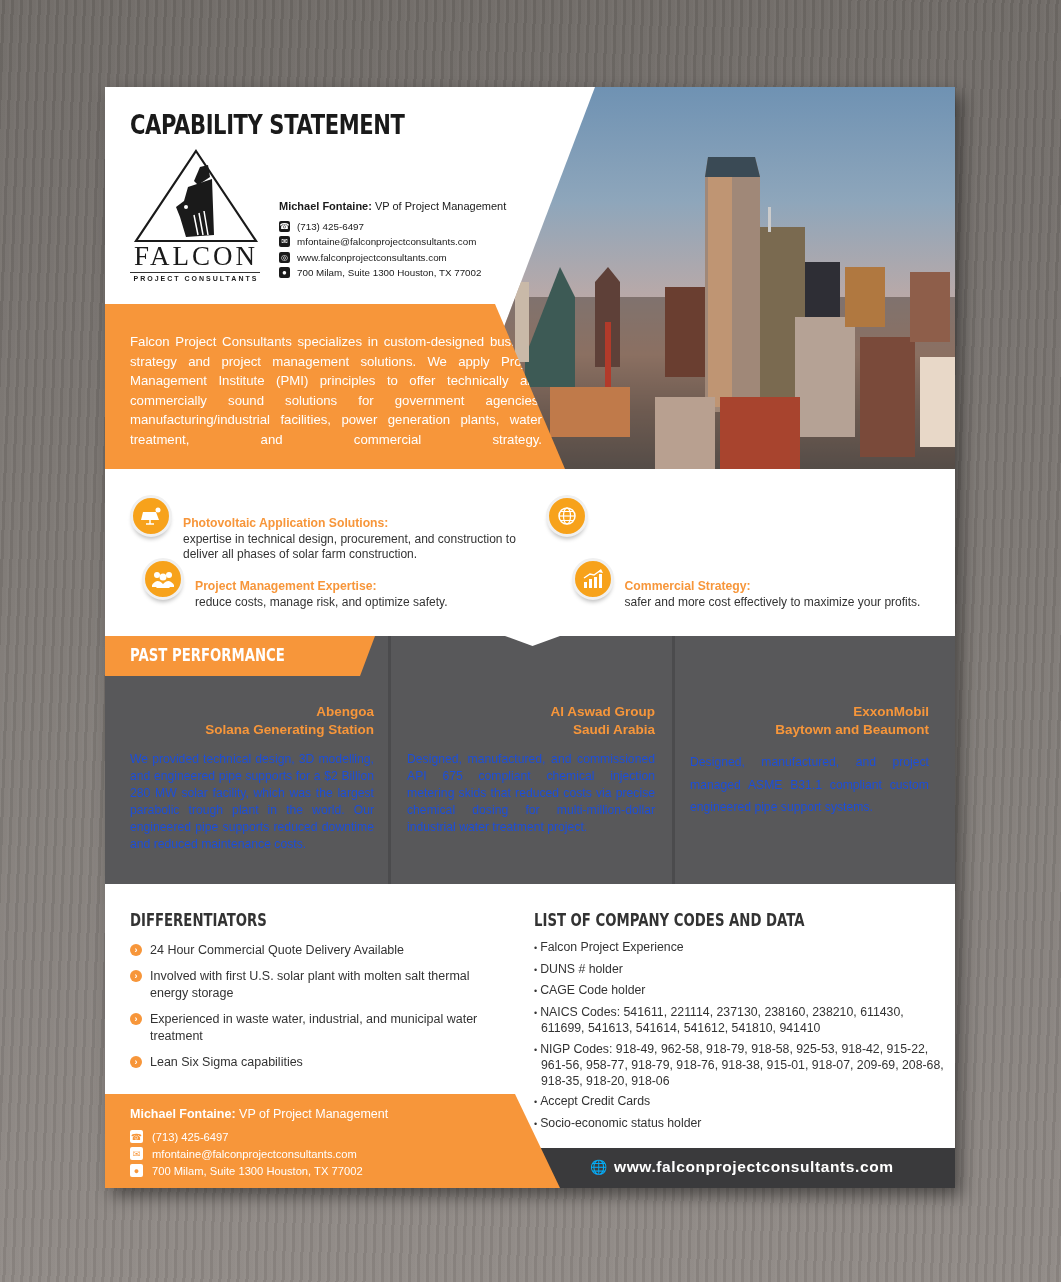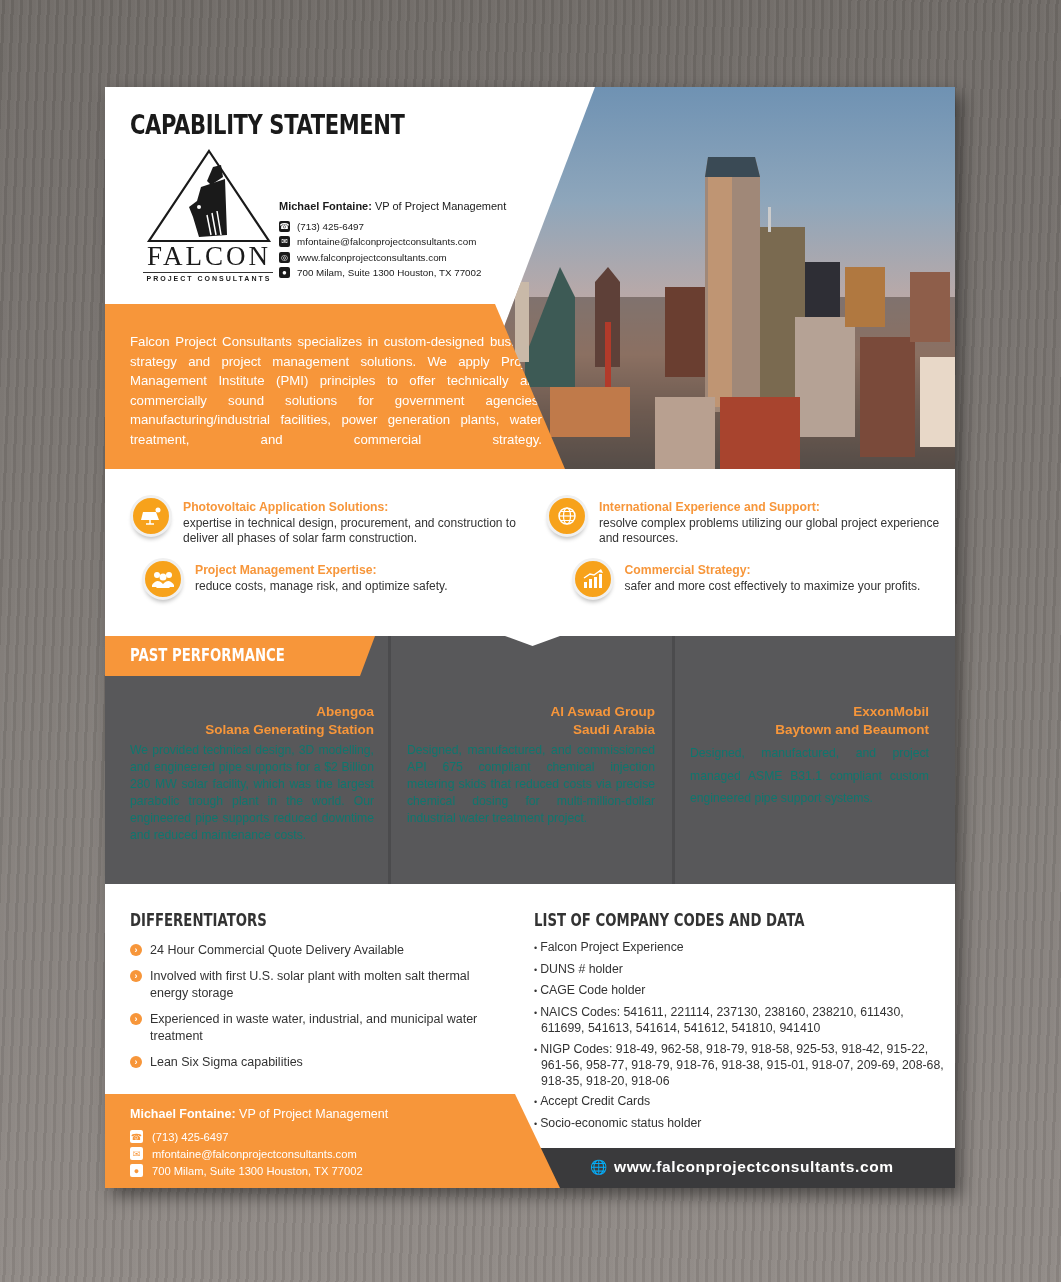--- a/index.html
+++ b/index.html
@@ -14,21 +14,21 @@
   .page {
     position: absolute; left: 105px; top: 87px; width: 850px; height: 1101px;
     background: #ffffff; box-shadow: 6px 8px 16px rgba(0,0,0,0.45); overflow: hidden;
   }
   
   .title {
     position: absolute; left: 25px; top: 22px; font-family: "DejaVu Sans", sans-serif;
     font-weight: bold; font-size: 27px; letter-spacing: -0.5px; color: #1a1a1a;
     transform: scaleX(0.78); transform-origin: left top; white-space: nowrap;
   }
-  .logo { position: absolute; left: 36px; top: 60px; width: 136px; height: 140px; }
+  .logo { position: absolute; left: 23px; top: 60px; width: 136px; height: 140px; }
   .logo svg { display: block; }
   .logo-word {
     position: absolute; left: 0; top: 94px; width: 136px; text-align: center;
     font-family: "Liberation Serif", serif; font-size: 27px; letter-spacing: 3px; color: #1a1a1a;
   }
   .logo-line { position: absolute; left: 2px; top: 125px; width: 130px; height: 1px; background: #333; }
   .logo-sub {
     position: absolute; left: 0; top: 128px; width: 136px; text-align: center;
     font-size: 7px; letter-spacing: 2px; color: #1a1a1a; font-weight: bold;
   }
@@ -57,41 +57,41 @@
   }
   .intro p::after { content: ""; display: inline-block; width: 100%; }
   
   .feature { position: absolute; display: flex; }
   .feat-ico {
     width: 42px; height: 42px; border-radius: 50%; background: #f7a21b; flex: none; margin-right: 11px;
     border: 3px solid #f0f0f0; box-shadow: 0 4px 4px -2px rgba(0,0,0,0.25);
     display: flex; align-items: center; justify-content: center; position: relative; top: -5px;
   }
   .feat-text { font-size: 12px; color: #333; line-height: 15.5px; }
-  .feat-text .h { color: #f7963a; font-weight: bold; font-size: 12.2px; display: block; }
+  .feat-text .h { color: #f7963a; font-weight: bold; font-size: 12.2px; display: block; margin-top: 16px; }
   
   .pp {
     position: absolute; left: 0; top: 549px; width: 850px; height: 248px; background: #58585a;
   }
   .pp-notch {
     position: absolute; left: 400px; top: 549px; width: 55px; height: 10px; background: #fff;
     clip-path: polygon(0 0, 100% 0, 50% 100%);
   }
   .pp-col-line { position: absolute; top: 549px; width: 3px; height: 248px; background: #4b4b4d; }
   .pp-banner {
     position: absolute; left: 0; top: 549px; width: 270px; height: 40px; background: #f7963a;
     clip-path: polygon(0 0, 270px 0, 255px 40px, 0 40px);
   }
   .pp-banner span {
     position: absolute; left: 25px; top: 9px; color: #fff; font-family: "DejaVu Sans", sans-serif; font-weight: bold;
     font-size: 17px; transform: scaleX(0.78); transform-origin: left top; white-space: nowrap;
   }
   .pp-item { position: absolute; top: 616px; width: 244px; color: #fff; }
   .pp-item .t { text-align: right; color: #f7963a; font-weight: bold; font-size: 13.5px; line-height: 18px; }
-  .pp-item .d { margin-top: 3px; font-size: 12.2px; line-height: 16.9px; text-align: justify; color: #0f766e; }
+  .pp-item .d { margin-top: 12px; font-size: 12.2px; line-height: 16.9px; text-align: justify; color: #1d4ed8; }
   .pp-item .d.wide { line-height: 22.5px; }
   
   .sec-h {
     position: absolute; font-family: "DejaVu Sans", sans-serif; font-weight: bold; font-size: 17px;
     color: #333; transform: scaleX(0.78); transform-origin: left top; white-space: nowrap;
   }
   .diff-list { position: absolute; left: 25px; top: 855px; width: 380px; list-style: none; }
   .diff-list li { position: relative; padding-left: 20px; font-size: 12.5px; color: #333; line-height: 17px; margin-bottom: 9px; }
   .diff-list li .b {
     position: absolute; left: 0; top: 2px; width: 12px; height: 12px; border-radius: 50%; background: #f7963a;
@@ -206,24 +206,20 @@
   <div class="feature" style="left:441px; top:413px; width:400px;">
     <div class="feat-ico">
       <svg width="22" height="22" viewBox="0 0 22 22">
           <circle cx="11" cy="11" r="8" fill="none" stroke="#fff" stroke-width="1.5"></circle>
           <ellipse cx="11" cy="11" rx="3.5" ry="8" fill="none" stroke="#fff" stroke-width="1.2"></ellipse>
           <line x1="3" y1="11" x2="19" y2="11" stroke="#fff" stroke-width="1.2"></line>
           <line x1="5" y1="6.5" x2="17" y2="6.5" stroke="#fff" stroke-width="1"></line>
           <line x1="5" y1="15.5" x2="17" y2="15.5" stroke="#fff" stroke-width="1"></line>
         </svg>
     </div>
-    <div class="feat-text">
-      <span class="h">International Experience and Support:</span>
-      <span>resolve complex problems utilizing our global project experience and resources.</span>
-    </div>
   </div>
   <div class="feature" style="left:37px; top:476px; width:400px;">
     <div class="feat-ico">
       <svg width="24" height="18" viewBox="0 0 24 18">
           <circle cx="6" cy="5" r="3" fill="#fff"></circle>
           <circle cx="18" cy="5" r="3" fill="#fff"></circle>
           <circle cx="12" cy="7" r="3.5" fill="#fff"></circle>
           <path d="M1,15 Q6,8 11,13 L11,17 L1,17Z" fill="#fff"></path>
           <path d="M23,15 Q18,8 13,13 L13,17 L23,17Z" fill="#fff"></path>
           <path d="M5,18 Q12,9 19,18Z" fill="#fff"></path>

